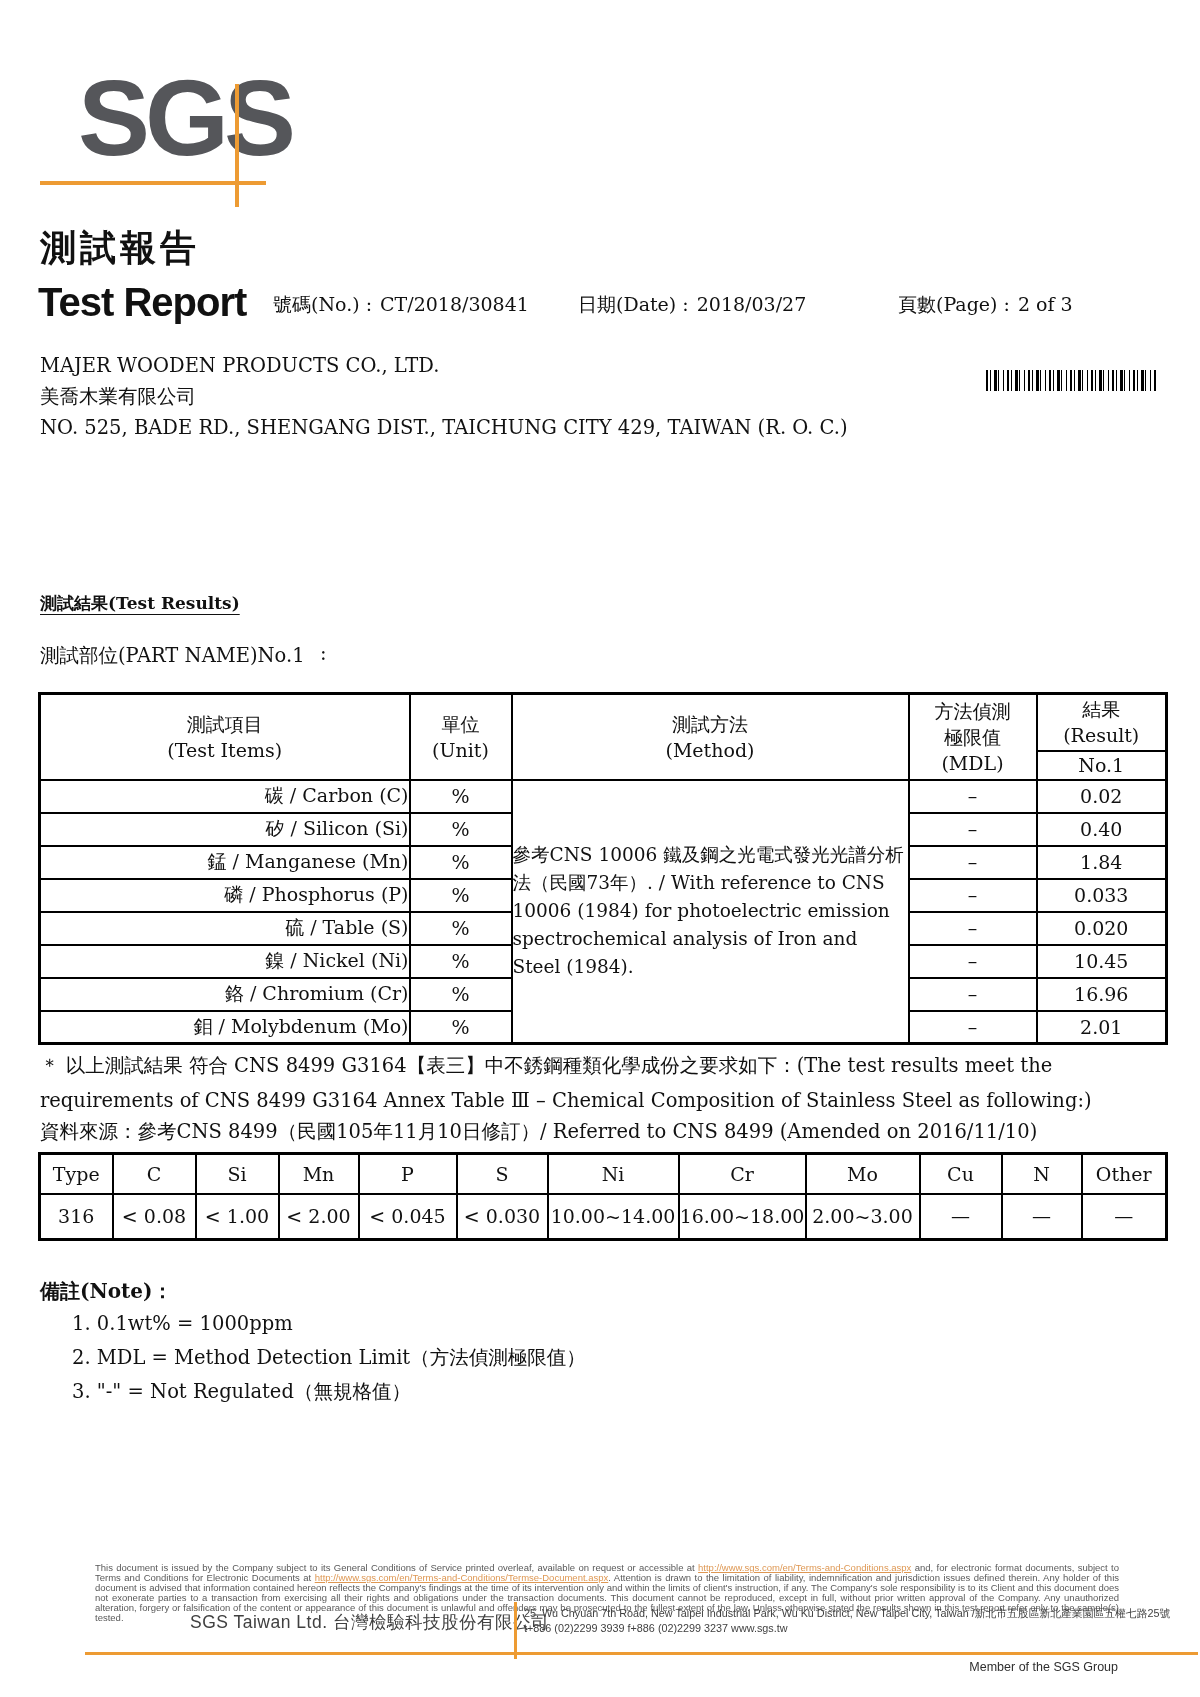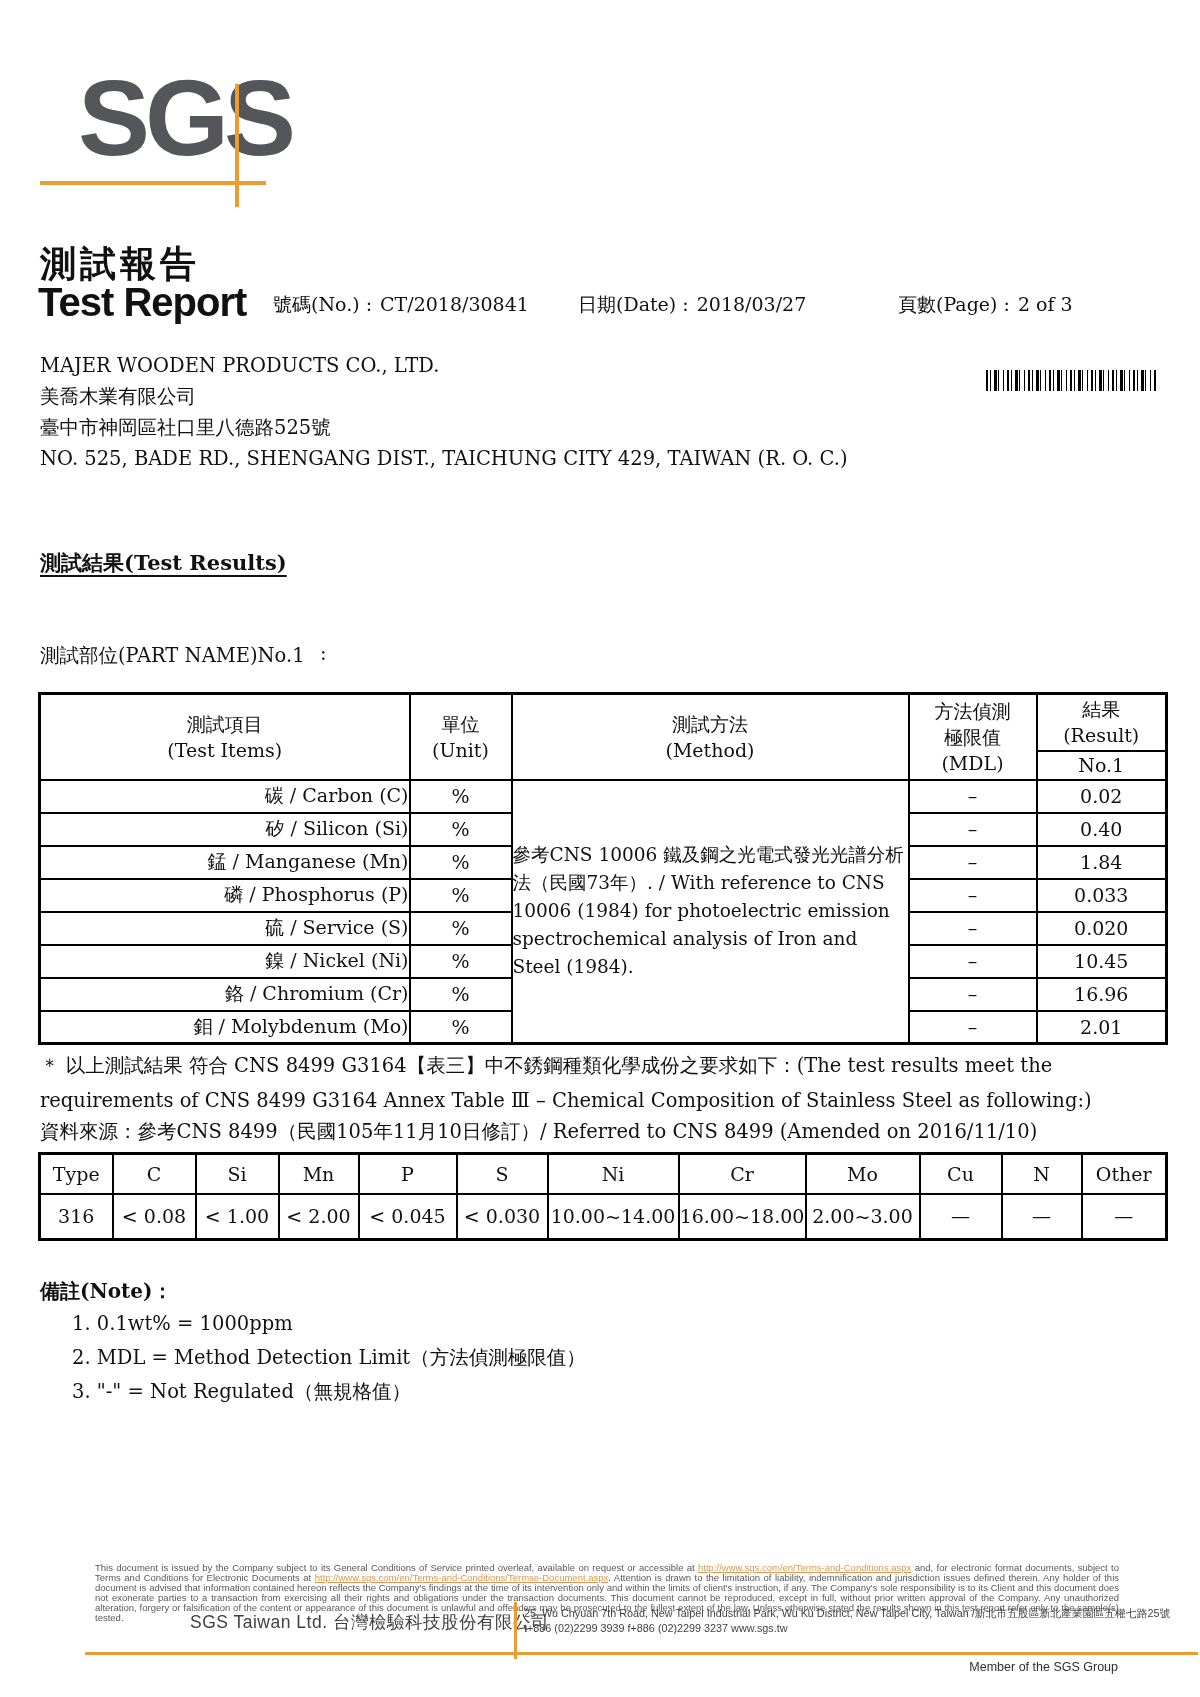--- a/index.html
+++ b/index.html
@@ -10,40 +10,40 @@
   }
   .abs{position:absolute;}
   
   .logo-text{
     left:78px;top:64px;font-family:"Liberation Sans",sans-serif;
     font-weight:bold;font-size:108px;line-height:1;letter-spacing:-5px;color:#55565A;
   }
   .logo-hline{left:40px;top:181px;width:226px;height:4px;background:#ED9B33;}
   .logo-vline{left:235px;top:84px;width:4px;height:123px;background:#ED9B33;}
   
-  .title-zh{left:40px;top:240px;font-size:36px;font-weight:bold;letter-spacing:4px;}
+  .title-zh{left:40px;top:224px;font-size:36px;font-weight:bold;letter-spacing:4px;}
   .title-en{left:38px;top:280px;font-family:"Liberation Sans",sans-serif;font-size:40px;font-weight:bold;letter-spacing:-1px;}
   .info-line{top:292px;font-size:19px;white-space:nowrap;}
   .info-no{left:265px;margin-left:8px;}
   .info-date{left:578px;}
   .info-page{left:898px;}
   .info-line span{margin-right:8px;}
   
   .client{left:40px;top:350px;font-size:19.5px;line-height:31px;}
   
   .barcode{
     left:986px;top:370px;width:172px;height:21px;background-color:#fff;
     background-image:repeating-linear-gradient(90deg,
       #000 0 2px,#fff 2px 4px,#000 4px 5px,#fff 5px 8px,
       #000 8px 11px,#fff 11px 12px,#000 12px 13px,#fff 13px 17px,
       #000 17px 18px,#fff 18px 21px);
   }
   
   .section-heading{
-    left:40px;top:549px;font-size:21px;font-weight:bold;
+    left:40px;top:592px;font-size:17px;font-weight:bold;
     text-decoration:underline;text-underline-offset:5px;
   }
   .part-line{left:0;top:642px;width:1056px;height:30px;font-size:19.5px;padding-left:46px;}
   .part-label{position:absolute;left:40px;}
   .part-colon{position:absolute;left:320px;}
   .part-value{position:absolute;left:368px;}
   
   .main-table{
     left:38px;top:692px;border-collapse:collapse;table-layout:fixed;
     width:1127px;font-size:19px;
@@ -116,21 +116,20 @@
 <div class="abs info-line info-date">
   <span>日期(Date) :</span><span>2018/03/27</span>
 </div>
 <div class="abs info-line info-page">
   <span>頁數(Page) :</span><span>2 of 3</span>
 </div>
 
 <div class="abs client">
   <div>MAJER WOODEN PRODUCTS CO., LTD.</div>
   <div>美喬木業有限公司</div>
-  <div>臺中市神岡區社口里八德路525號</div>
   <div>NO. 525, BADE RD., SHENGANG DIST., TAICHUNG CITY 429, TAIWAN (R. O. C.)</div>
 </div>
 
 <div class="abs barcode"></div>
 
 <div class="abs section-heading">測試結果(Test Results)</div>
 <div class="abs part-line">
   <span class="part-label">測試部位(PART NAME)No.1</span>
   <span class="part-colon">:</span>
 </div>
@@ -181,21 +180,21 @@
       <td class="cell-center">–</td>
       <td class="cell-center">1.84</td>
     </tr>
     <tr>
       <td class="cell-item">磷 / Phosphorus (P)</td>
       <td class="cell-center">%</td>
       <td class="cell-center">–</td>
       <td class="cell-center">0.033</td>
     </tr>
     <tr>
-      <td class="cell-item">硫 / Service (S)</td>
+      <td class="cell-item">硫 / Table (S)</td>
       <td class="cell-center">%</td>
       <td class="cell-center">–</td>
       <td class="cell-center">0.020</td>
     </tr>
     <tr>
       <td class="cell-item">鎳 / Nickel (Ni)</td>
       <td class="cell-center">%</td>
       <td class="cell-center">–</td>
       <td class="cell-center">10.45</td>
     </tr>

